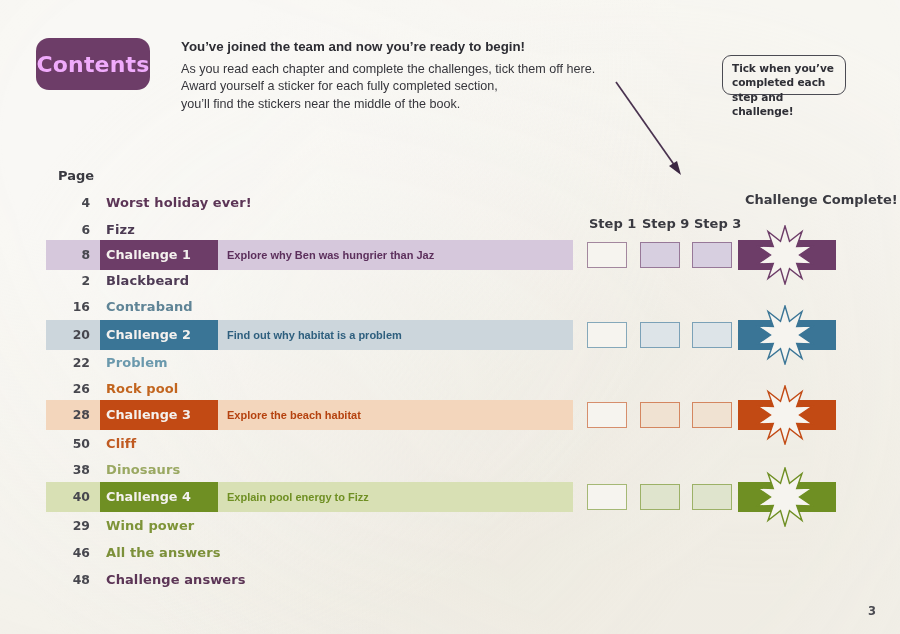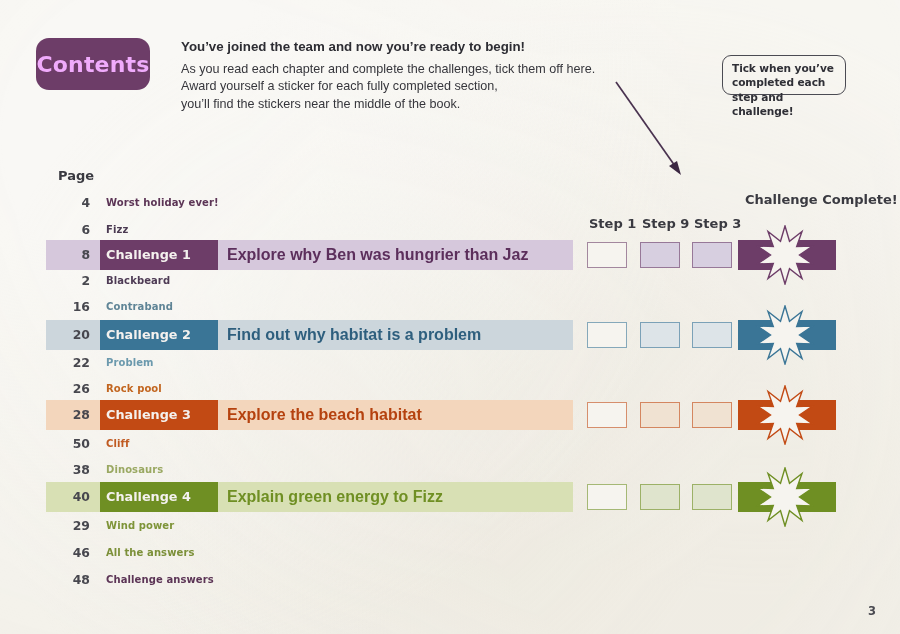--- a/index.html
+++ b/index.html
@@ -135,21 +135,21 @@
     font-weight: bold;
     color: #47474e;
     font-family: "DejaVu Sans", sans-serif;
   }
   .row .title {
     position: absolute;
     left: 106px;
     top: 0;
     height: 30px;
     line-height: 30px;
-    font-size: 10px;
+    font-size: 13px;
     font-weight: bold;
     font-family: "DejaVu Sans", sans-serif;
     letter-spacing: 0.1px;
     text-align: center;
   }
   .row .chipbar {
     position: absolute;
     left: 100px;
     top: 0;
     width: 118px;
@@ -165,21 +165,21 @@
     font-weight: bold;
     color: #f4f1ee;
     font-family: "DejaVu Sans", sans-serif;
   }
   .row .desc {
     position: absolute;
     left: 227px;
     top: 0;
     height: 30px;
     line-height: 30px;
-    font-size: 16px;
+    font-size: 11px;
     font-weight: bold;
     font-family: "Liberation Sans", sans-serif;
   }
 
   
   .cbox {
     position: absolute;
     top: 2px;
     width: 40px;
     height: 26px;
@@ -332,21 +332,21 @@
       </div>
       <div class="row" style="top: 455px;">
         <div class="pagenum">38</div>
         <div class="title" style="color:#9aa862">Dinosaurs</div>
       </div>
       <div class="row" style="top: 482px;">
         <div class="band" style="background:#d8e0b4"></div>
         <div class="pagenum">40</div>
         <div class="chipbar" style="background:#6f8f23"></div>
         <div class="chiptitle">Challenge 4</div>
-        <div class="desc" style="color:#6f8f23">Explain green energy to Fizz</div>
+        <div class="desc" style="color:#6f8f23">Explain pool energy to Fizz</div>
         <div class="cbox cb1" style="background:#f6f4ef;border-color:#6f8f2399"></div>
         <div class="cbox cb2" style="background:#dfe4cd;border-color:#6f8f2399"></div>
         <div class="cbox cb3" style="background:#dfe4cd;border-color:#6f8f2399"></div>
         <div class="sticker">
           <div class="bar" style="background:#6f8f23"></div>
           <svg width="60" height="60" viewBox="0 0 60 60">
             <polygon points="30.0,1.0 34.5,16.2 47.0,6.5 41.7,21.5 57.6,21.0 44.5,30.0 57.6,39.0 41.7,38.5 47.0,53.5 34.5,43.8 30.0,59.0 25.5,43.8 13.0,53.5 18.3,38.5 2.4,39.0 15.5,30.0 2.4,21.0 18.3,21.5 13.0,6.5 25.5,16.2" fill="#f6f4ef" stroke="#6f8f23" stroke-width="1.4"></polygon>
           </svg>
         </div>
       </div>

